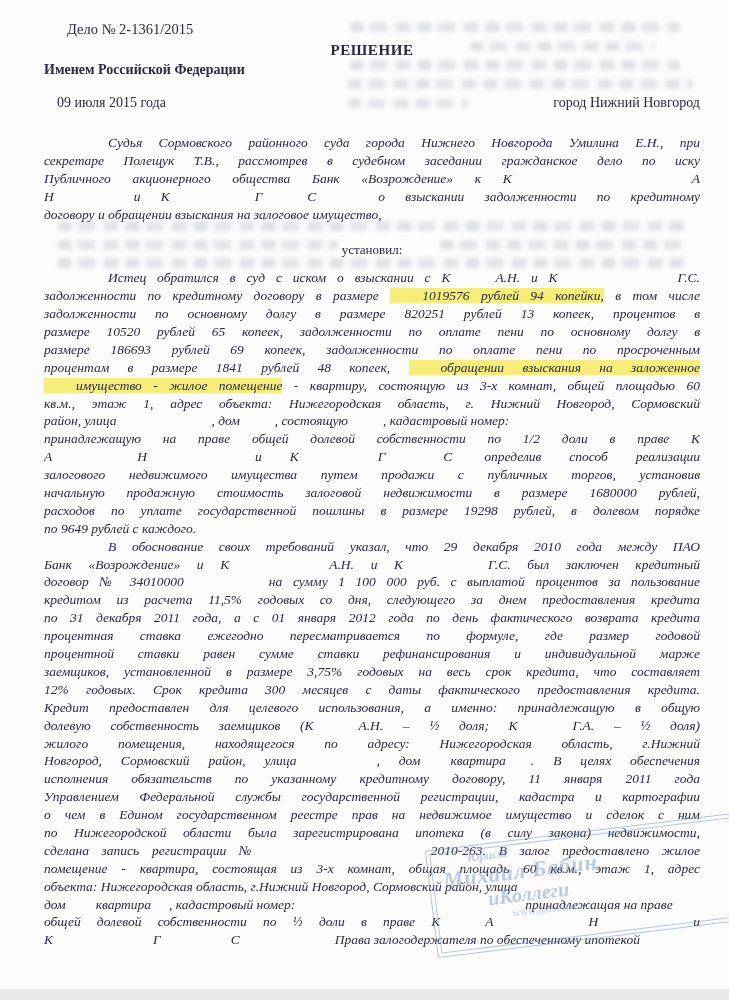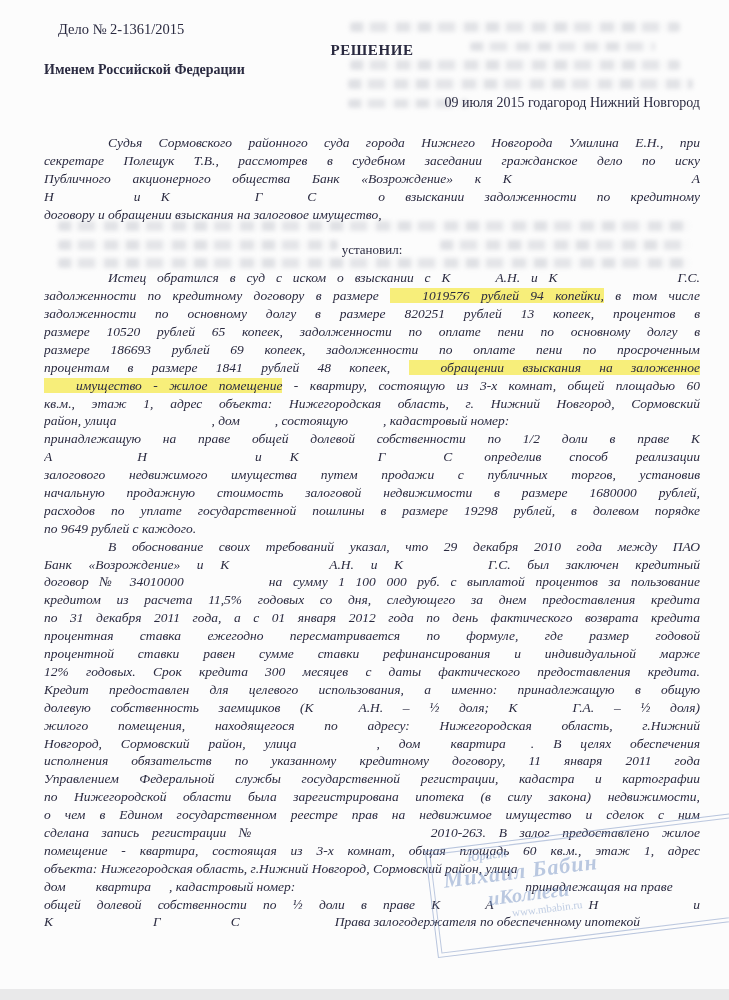--- a/index.html
+++ b/index.html
@@ -2,24 +2,24 @@
 <html style="--hl: #f7ee7a; --stamp: rgba(115,145,195,0.6);"><head>
 <meta charset="utf-8">
 <style>
   html,body{margin:0;padding:0;background:#fff;}
   .page{
     position:relative;width:729px;height:1000px;overflow:hidden;
     background:#fcfcfc;color:#2a2a40;
     font-family:"Liberation Serif", serif;
   }
   .content{position:absolute;left:44px;top:20px;width:656px;z-index:2;}
-  .case{margin-left:14px;font-size:14.5px;height:18px;line-height:18px;}
+  .case{margin-left:23px;font-size:14.5px;height:18px;line-height:18px;}
   .title{text-align:center;font-weight:bold;font-size:15px;letter-spacing:.6px;margin-top:4px;height:17px;line-height:17px;}
   .subtitle{text-align:left;font-weight:bold;font-size:14px;margin-top:2px;height:17px;line-height:17px;}
-  .daterow{display:flex;justify-content:flex-end;margin-top:16px;font-size:14px;height:18px;line-height:18px;}
+  .daterow{display:flex;justify-content:space-between;margin-top:16px;font-size:14px;height:18px;line-height:18px;}
   .daterow .d{margin-left:13px;}
   .doc{margin-top:22px;}
   .line{
     height:17.9px;line-height:17.9px;font-size:13.5px;
     text-align:justify;text-align-last:justify;overflow:hidden;white-space:normal;font-style:italic;
   }
   .line.nojust{text-align-last:auto;}
   .line.indent{padding-left:64px;}
   .gap{display:inline-block;overflow:hidden;height:1px;vertical-align:baseline;}
   .hl{background:var(--hl,#f7ee7a);padding-left:32px;}
@@ -100,29 +100,30 @@
             <div class="line nojust"><span>по 9649 рублей с каждого.</span></div>
           </div>
           <div>
             <div class="line indent"><span>В обоснование своих требований указал, что 29 декабря 2010 года между ПАО</span></div>
             <div class="line"><span>Банк «Возрождение» и К</span><span class="gap" style="width: 100px;"></span><span>А.Н. и К</span><span class="gap" style="width: 85px;"></span><span>Г.С. был заключен кредитный</span></div>
             <div class="line"><span>договор № 34010000</span><span class="gap" style="width: 85px;"></span><span>на сумму 1 100 000 руб. с выплатой процентов за пользование</span></div>
             <div class="line"><span>кредитом из расчета 11,5% годовых со дня, следующего за днем предоставления кредита</span></div>
             <div class="line"><span>по 31 декабря 2011 года, а с 01 января 2012 года по день фактического возврата кредита</span></div>
             <div class="line"><span>процентная ставка ежегодно пересматривается по формуле, где размер годовой</span></div>
             <div class="line"><span>процентной ставки равен сумме ставки рефинансирования и индивидуальной марже</span></div>
+            <div class="line"><span>заемщиков, установленной в размере 3,75% годовых на весь срок кредита, что составляет</span></div>
             <div class="line"><span>12% годовых. Срок кредита 300 месяцев с даты фактического предоставления кредита.</span></div>
             <div class="line"><span>Кредит предоставлен для целевого использования, а именно: принадлежащую в общую</span></div>
             <div class="line"><span>долевую собственность заемщиков (К</span><span class="gap" style="width: 45px;"></span><span>А.Н. – ½ доля; К</span><span class="gap" style="width: 55px;"></span><span>Г.А. – ½ доля)</span></div>
             <div class="line"><span>жилого помещения, находящегося по адресу: Нижегородская область, г.Нижний</span></div>
             <div class="line"><span>Новгород, Сормовский район, улица</span><span class="gap" style="width: 80px;"></span><span>, дом</span><span class="gap" style="width: 30px;"></span><span>квартира</span><span class="gap" style="width: 25px;"></span><span>. В целях обеспечения</span></div>
             <div class="line"><span>исполнения обязательств по указанному кредитному договору, 11 января 2011 года</span></div>
             <div class="line"><span>Управлением Федеральной службы государственной регистрации, кадастра и картографии</span></div>
+            <div class="line"><span>о чем в Едином государственном реестре прав на недвижимое имущество и сделок с ним</span></div>
             <div class="line"><span>по Нижегородской области была зарегистрирована ипотека (в силу закона) недвижимости,</span></div>
-            <div class="line"><span>о чем в Едином государственном реестре прав на недвижимое имущество и сделок с ним</span></div>
             <div class="line"><span>сделана запись регистрации №</span><span class="gap" style="width: 170px;"></span><span>2010-263. В залог предоставлено жилое</span></div>
             <div class="line"><span>помещение - квартира, состоящая из 3-х комнат, общая площадь 60 кв.м., этаж 1, адрес</span></div>
             <div class="line nojust"><span>объекта: Нижегородская область, г.Нижний Новгород, Сормовский район, улица</span></div>
             <div class="line nojust"><span>дом</span><span class="gap" style="width: 30px;"></span><span>квартира</span><span class="gap" style="width: 18px;"></span><span>, кадастровый номер:</span><span class="gap" style="width: 230px;"></span><span>принадлежащая на праве</span></div>
             <div class="line"><span>общей долевой собственности по ½ доли в праве К</span><span class="gap" style="width: 45px;"></span><span>А</span><span class="gap" style="width: 95px;"></span><span>Н</span><span class="gap" style="width: 95px;"></span><span>и</span></div>
             <div class="line nojust"><span>К</span><span class="gap" style="width: 100px;"></span><span>Г</span><span class="gap" style="width: 70px;"></span><span>С</span><span class="gap" style="width: 95px;"></span><span>Права залогодержателя по обеспеченному ипотекой</span></div>
           </div>
         </div>
     </div>
   </div>

